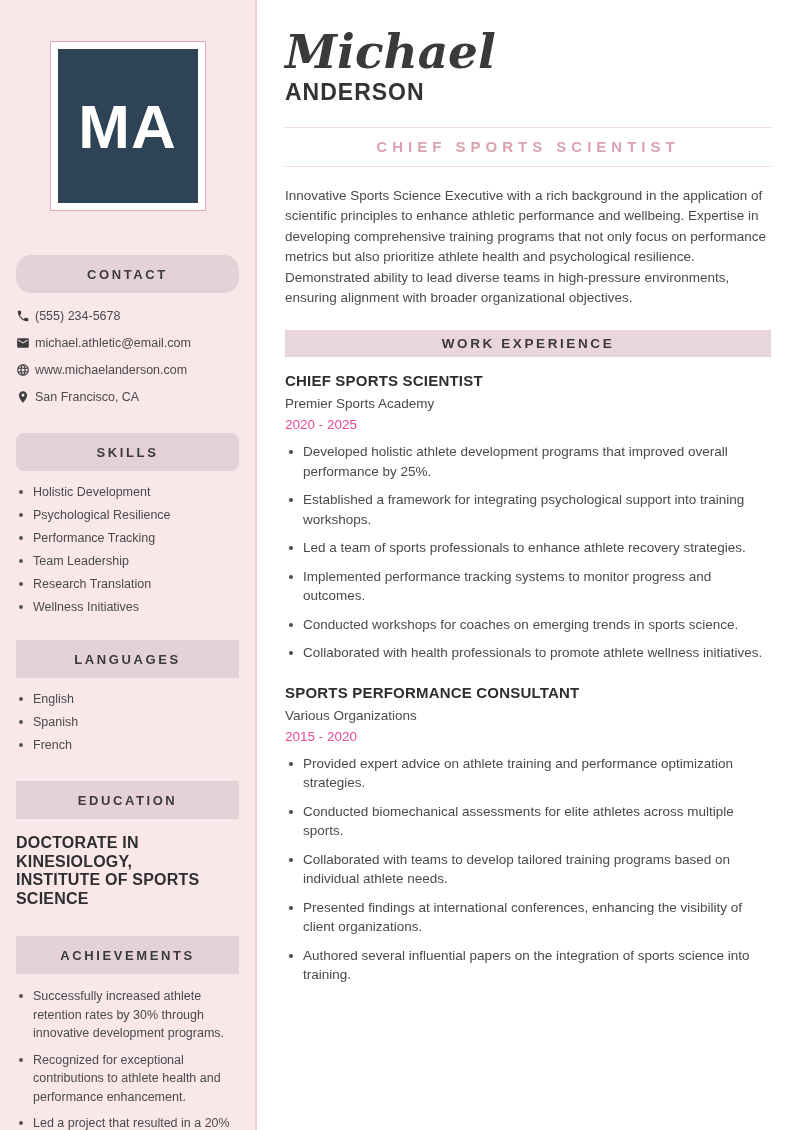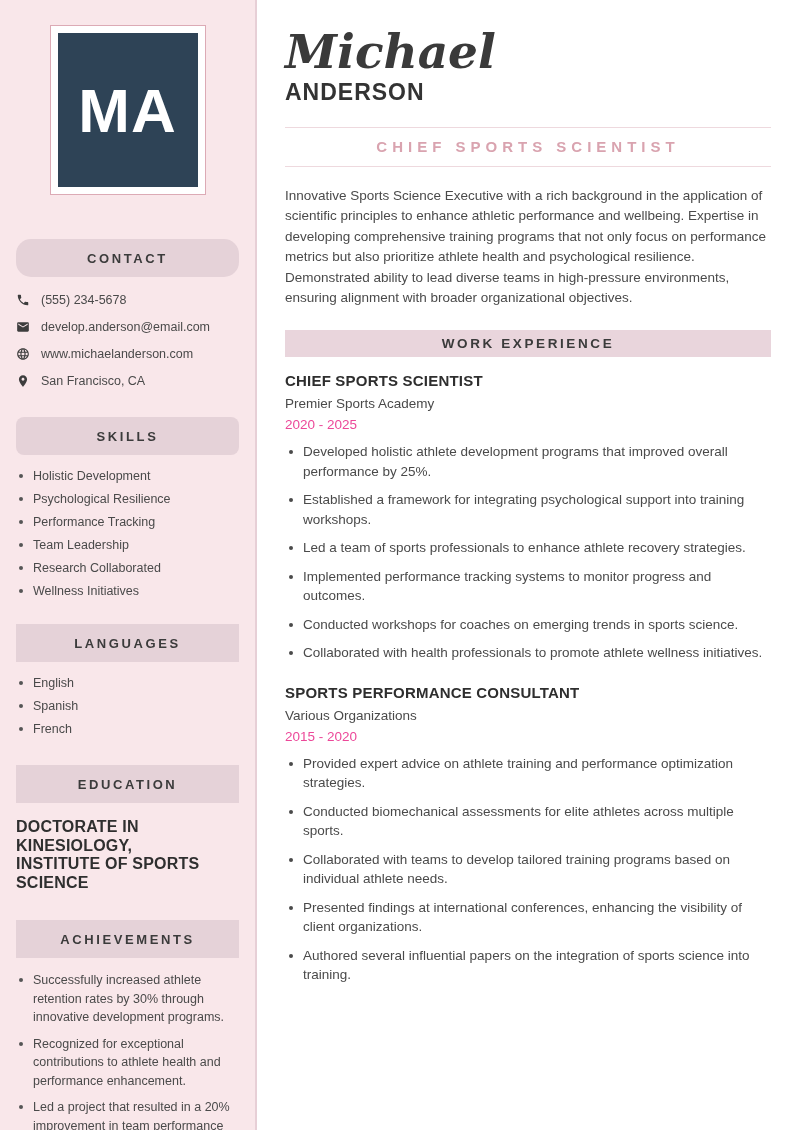--- a/index.html
+++ b/index.html
@@ -8,41 +8,41 @@
   .page { width:800px; height:1130px; display:flex; background:#ffffff; overflow:hidden; }
 
   
   .sidebar {
     width:257px; flex:0 0 257px;
     background:#f9e7ea;
     border-right:2px solid #e7cfd6;
     padding:25px 16px 20px 16px;
   }
   .avatar-frame {
-    width:156px; height:170px; margin:0 auto;
+    width:156px; height:170px; margin:16px auto;
     background:#ffffff; border:1px solid #dcaab5; padding:7px;
   }
   .avatar-box {
     width:100%; height:100%; background:#2e4356;
     display:flex; align-items:center; justify-content:center;
     color:#ffffff; font-size:62px; font-weight:600; letter-spacing:1px;
   }
   .side-banner {
     height:38px; display:flex; align-items:center; justify-content:center;
     background:#e5d2d8; color:#3b3b3b;
     font-size:13px; font-weight:bold; letter-spacing:2.6px;
   }
   .banner-contact { margin-top:44px;border-radius:15px; }
   .banner-skills { margin-top:23px;border-radius:8px; }
   .banner-languages { margin-top:25px; }
   .banner-education { margin-top:28px; }
   .banner-achievements { margin-top:28px; }
 
   .contact-list { margin-top:9px; }
-  .contact-row { display:flex; align-items:center; gap:11px; height:27px; }
+  .contact-row { display:flex; align-items:center; gap:5px; height:27px; }
   .contact-row svg { flex:0 0 14px; }
   .contact-text { font-size:12.5px; color:#4a4a4a; }
 
   ul.side-list { list-style:none; margin-top:13px; }
   ul.side-list li {
     position:relative; padding-left:17px; margin-bottom:7px;
     font-size:12.5px; line-height:16px; color:#4a4a4a;
   }
   ul.side-list li::before {
     content:""; position:absolute; left:3px; top:6px;
@@ -106,21 +106,21 @@
       <div class="contact-row">
         <svg width="14" height="14" viewBox="0 0 24 24" fill="#3d3d3d">
             <path d="M6.62 10.79c1.44 2.83 3.76 5.14 6.59 6.59l2.2-2.2c.27-.27.67-.36 1.02-.24 1.12.37 2.33.57 3.57.57.55 0 1 .45 1 1V20c0 .55-.45 1-1 1-9.39 0-17-7.61-17-17 0-.55.45-1 1-1h3.5c.55 0 1 .45 1 1 0 1.25.2 2.45.57 3.57.11.35.03.74-.25 1.02l-2.2 2.2z"></path>
           </svg>
         <span class="contact-text">(555) 234-5678</span>
       </div>
       <div class="contact-row">
         <svg width="14" height="14" viewBox="0 0 24 24" fill="#3d3d3d">
             <path d="M20 4H4c-1.1 0-1.99.9-1.99 2L2 18c0 1.1.9 2 2 2h16c1.1 0 2-.9 2-2V6c0-1.1-.9-2-2-2zm0 4l-8 5-8-5V6l8 5 8-5v2z"></path>
           </svg>
-        <span class="contact-text">develop.anderson@email.com</span>
+        <span class="contact-text">michael.athletic@email.com</span>
       </div>
       <div class="contact-row">
         <svg width="14" height="14" viewBox="0 0 24 24" fill="#3d3d3d">
             <path d="M11.99 2C6.47 2 2 6.48 2 12s4.47 10 9.99 10C17.52 22 22 17.52 22 12S17.52 2 11.99 2zm6.93 6h-2.95c-.32-1.25-.78-2.45-1.38-3.56 1.84.63 3.37 1.91 4.33 3.56zM12 4.04c.83 1.2 1.48 2.53 1.91 3.96h-3.82c.43-1.43 1.08-2.76 1.91-3.96zM4.26 14C4.1 13.36 4 12.69 4 12s.1-1.36.26-2h3.38c-.08.66-.14 1.32-.14 2 0 .68.06 1.34.14 2H4.26zm.82 2h2.95c.32 1.25.78 2.45 1.38 3.56-1.84-.63-3.37-1.9-4.33-3.56zm2.95-8H5.08c.96-1.66 2.49-2.93 4.33-3.56C8.81 5.55 8.35 6.75 8.03 8zM12 19.96c-.83-1.2-1.48-2.53-1.91-3.96h3.82c-.43 1.43-1.08 2.76-1.91 3.96zM14.34 14H9.66c-.09-.66-.16-1.32-.16-2 0-.68.07-1.35.16-2h4.68c.09.65.16 1.32.16 2 0 .68-.07 1.34-.16 2zm.25 5.56c.6-1.11 1.06-2.31 1.38-3.56h2.95c-.96 1.65-2.49 2.93-4.33 3.56zM16.36 14c.08-.66.14-1.32.14-2 0-.68-.06-1.34-.14-2h3.38c.16.64.26 1.31.26 2s-.1 1.36-.26 2h-3.38z"></path>
           </svg>
         <span class="contact-text">www.michaelanderson.com</span>
       </div>
       <div class="contact-row">
         <svg width="14" height="14" viewBox="0 0 24 24" fill="#3d3d3d">
             <path d="M12 2C8.13 2 5 5.13 5 9c0 5.25 7 13 7 13s7-7.75 7-13c0-3.87-3.13-7-7-7zm0 9.5c-1.38 0-2.5-1.12-2.5-2.5s1.12-2.5 2.5-2.5 2.5 1.12 2.5 2.5-1.12 2.5-2.5 2.5z"></path>
@@ -130,21 +130,21 @@
     </div>
 
     <div class="side-banner banner-skills">
       <span>SKILLS</span>
     </div>
     <ul class="side-list">
       <li>Holistic Development</li>
       <li>Psychological Resilience</li>
       <li>Performance Tracking</li>
       <li>Team Leadership</li>
-      <li>Research Collaborated</li>
+      <li>Research Translation</li>
       <li>Wellness Initiatives</li>
     </ul>
 
     <div class="side-banner banner-languages">
       <span>LANGUAGES</span>
     </div>
     <ul class="side-list">
       <li>English</li>
       <li>Spanish</li>
       <li>French</li>

